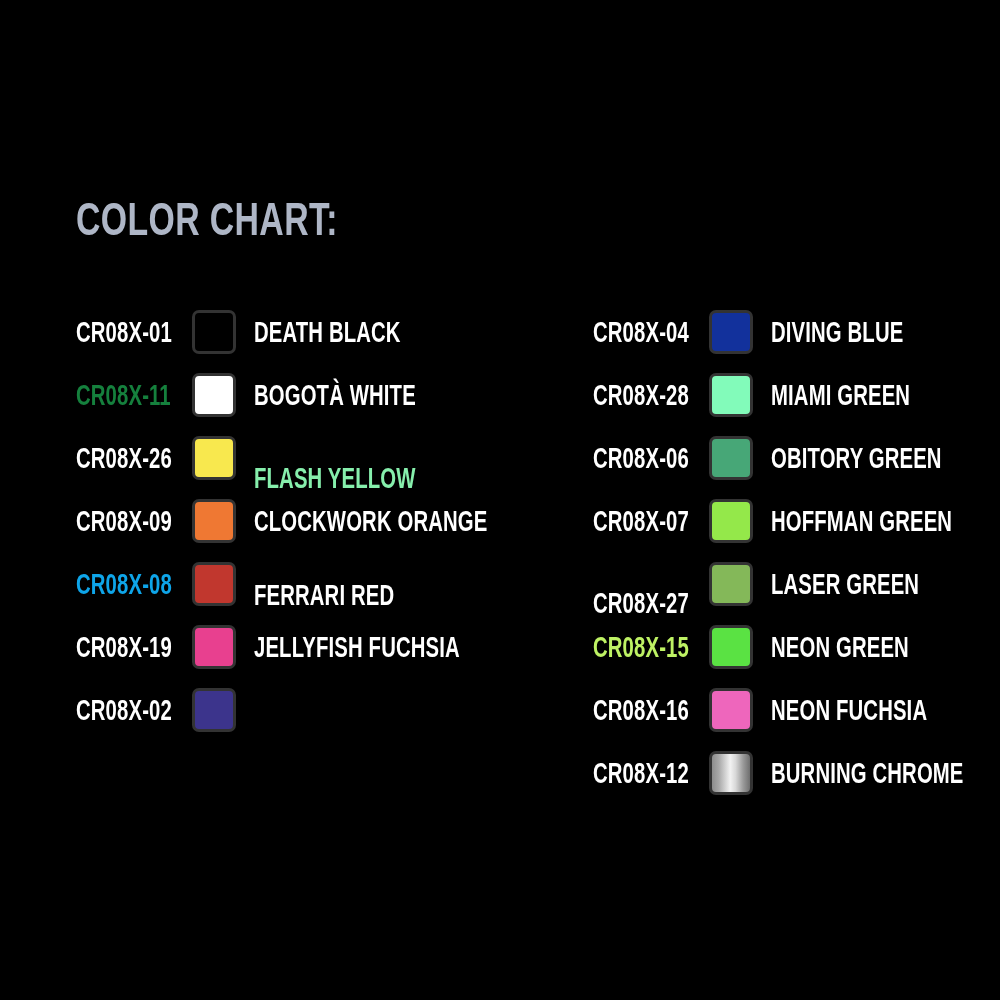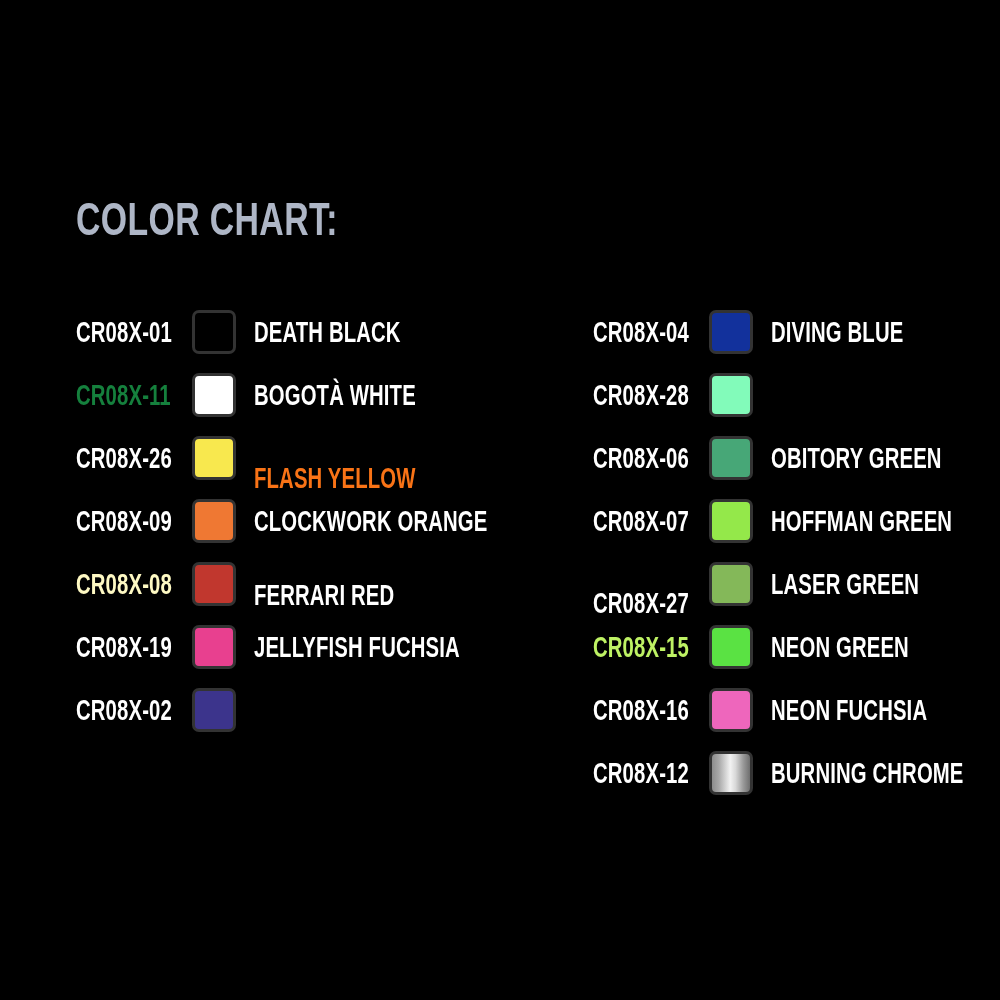--- a/index.html
+++ b/index.html
@@ -120,29 +120,29 @@
           <div class="name" style="color: rgb(255, 255, 255);"><span>DEATH BLACK</span></div>
         </div>
         <div class="swatch-row">
           <div class="code" style="color: #15803d;"><span>CR08X-11</span></div>
           <div class="swatch" style="background: rgb(255, 255, 255); border-color: rgb(51, 51, 51);"></div>
           <div class="name" style="color: rgb(255, 255, 255);"><span>BOGOTÀ WHITE</span></div>
         </div>
         <div class="swatch-row">
           <div class="code" style="color: rgb(255, 255, 255);"><span>CR08X-26</span></div>
           <div class="swatch" style="background: rgb(248, 232, 78); border-color: rgb(51, 51, 51);"></div>
-          <div class="name" style="color: #f97316; margin-top: 40px;"><span>FLASH YELLOW</span></div>
+          <div class="name" style="color: #86efac; margin-top: 40px;"><span>FLASH YELLOW</span></div>
         </div>
         <div class="swatch-row">
           <div class="code" style="color: rgb(255, 255, 255);"><span>CR08X-09</span></div>
           <div class="swatch" style="background: rgb(239, 120, 51); border-color: rgb(51, 51, 51);"></div>
           <div class="name" style="color: rgb(255, 255, 255);"><span>CLOCKWORK ORANGE</span></div>
         </div>
         <div class="swatch-row">
-          <div class="code" style="color: #fef9c3;"><span>CR08X-08</span></div>
+          <div class="code" style="color: #0ea5e9;"><span>CR08X-08</span></div>
           <div class="swatch" style="background: rgb(193, 55, 46); border-color: rgb(51, 51, 51);"></div>
           <div class="name" style="color: rgb(255, 255, 255); margin-top: 22px;"><span>FERRARI RED</span></div>
         </div>
         <div class="swatch-row">
           <div class="code" style="color: rgb(255, 255, 255);"><span>CR08X-19</span></div>
           <div class="swatch" style="background: rgb(232, 64, 143); border-color: rgb(51, 51, 51);"></div>
           <div class="name" style="color: rgb(255, 255, 255);"><span>JELLYFISH FUCHSIA</span></div>
         </div>
         <div class="swatch-row">
           <div class="code" style="color: rgb(255, 255, 255);"><span>CR08X-02</span></div>
@@ -151,20 +151,21 @@
       </div>
     <div class="col col-right" id="col-right">
         <div class="swatch-row">
           <div class="code" style="color: rgb(255, 255, 255);"><span>CR08X-04</span></div>
           <div class="swatch" style="background: rgb(18, 49, 156); border-color: rgb(51, 51, 51);"></div>
           <div class="name" style="color: rgb(255, 255, 255);"><span>DIVING BLUE</span></div>
         </div>
         <div class="swatch-row">
           <div class="code" style="color: rgb(255, 255, 255);"><span>CR08X-28</span></div>
           <div class="swatch" style="background: rgb(130, 251, 186); border-color: rgb(51, 51, 51);"></div>
+          <div class="name" style="color: rgb(255, 255, 255);"><span>MIAMI GREEN</span></div>
         </div>
         <div class="swatch-row">
           <div class="code" style="color: rgb(255, 255, 255);"><span>CR08X-06</span></div>
           <div class="swatch" style="background: rgb(71, 167, 119); border-color: rgb(51, 51, 51);"></div>
           <div class="name" style="color: rgb(255, 255, 255);"><span>OBITORY GREEN</span></div>
         </div>
         <div class="swatch-row">
           <div class="code" style="color: rgb(255, 255, 255);"><span>CR08X-07</span></div>
           <div class="swatch" style="background: rgb(148, 232, 74); border-color: rgb(51, 51, 51);"></div>
           <div class="name" style="color: rgb(255, 255, 255);"><span>HOFFMAN GREEN</span></div>

